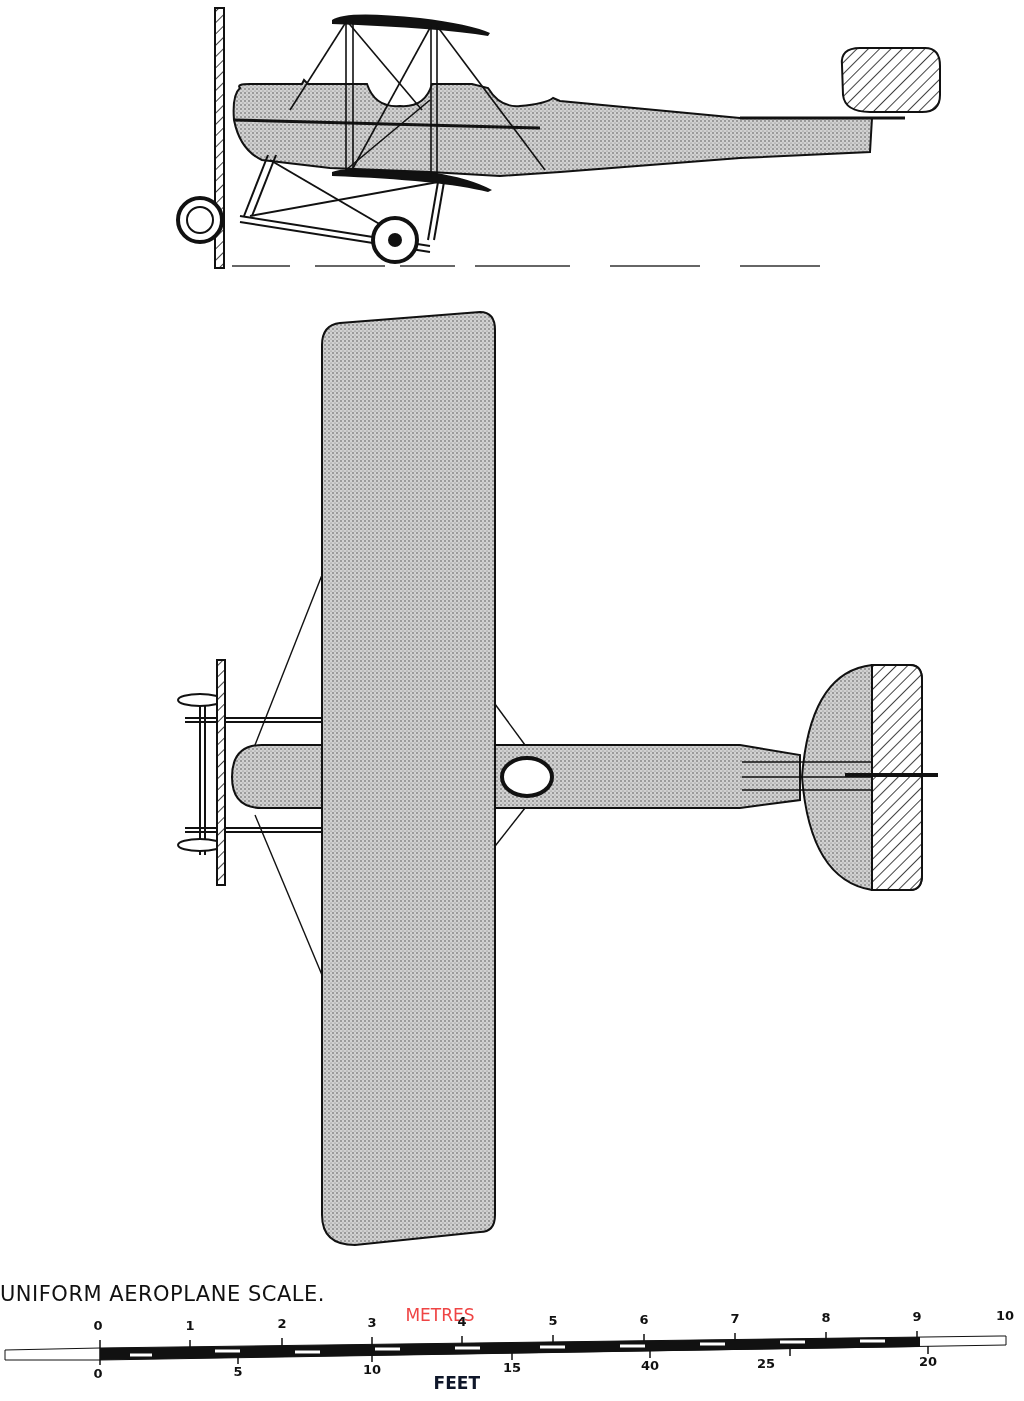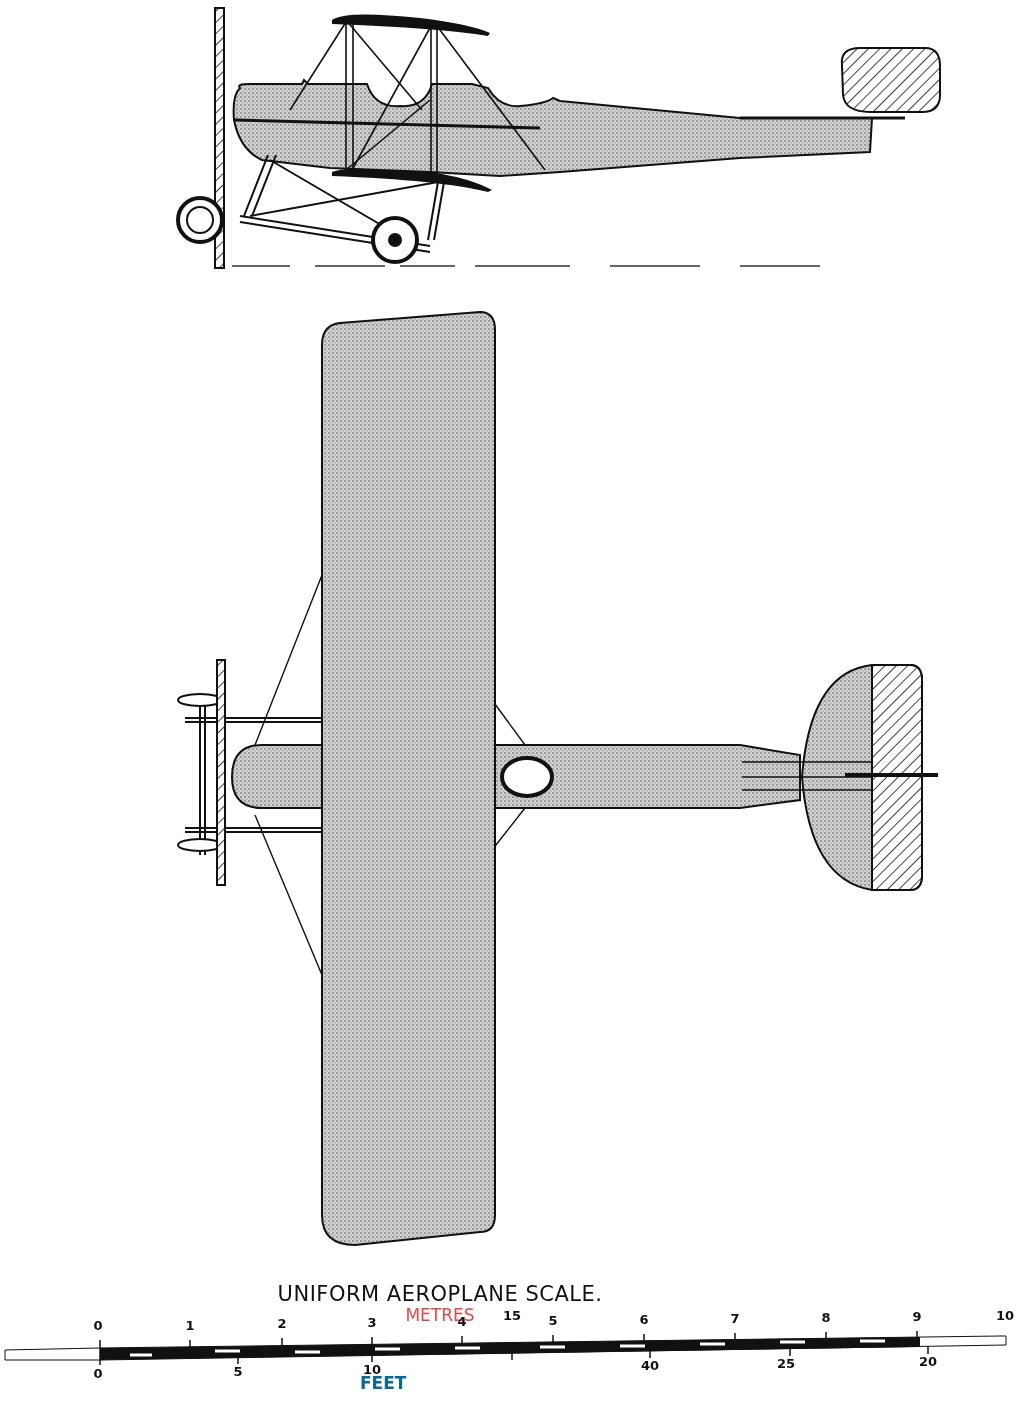--- a/index.html
+++ b/index.html
@@ -1,20 +1,20 @@
 <!DOCTYPE html>
 <html><head>
 <meta charset="utf-8">
 <style>
   html, body { margin: 0; padding: 0; background: #ffffff; }
   body { width: 1024px; height: 1401px; position: relative; overflow: hidden; font-family: "DejaVu Sans", sans-serif; }
   #drawing { position: absolute; left: 0; top: 0; width: 1024px; height: 1401px; }
-  .scale-title { position: absolute; left: 0; width: 880px; text-align: center; top: 1282px; font-size: 21px; letter-spacing: 0.5px; color: #111; font-family: "DejaVu Sans", sans-serif; }
+  .scale-title { position: absolute; left: 0; width: 880px; top: 1282px; font-size: 21px; letter-spacing: 0.5px; color: #111; font-family: "DejaVu Sans", sans-serif; }
   .metres-label { position: absolute; left: 0; width: 880px; text-align: center; top: 1305px; font-size: 17px; color: #ef4444; }
-  .feet-label { position: absolute; left: 360px; width: 120px; text-align: left; top: 1373px; font-size: 17px; font-weight: bold; color: #0369a1; }
+  .feet-label { position: absolute; left: 360px; width: 120px; text-align: right; top: 1373px; font-size: 17px; font-weight: bold; color: #0f172a; }
   .tick-label { position: absolute; font-size: 13px; font-weight: bold; color: #111; transform: translateX(-50%); }
 </style>
 </head>
 <body>
 
 <svg id="drawing" viewBox="0 0 1024 1401" xmlns="http://www.w3.org/2000/svg">
   <defs>
     <pattern id="stipple" width="4" height="4" patternUnits="userSpaceOnUse">
       <rect width="4" height="4" fill="#d2d2d2"></rect>
       <circle cx="1" cy="1" r="0.8" fill="#555"></circle>
@@ -166,17 +166,17 @@
   <span class="tick-label" style="left:735px;top:1311px">7</span>
   <span class="tick-label" style="left:826px;top:1310px">8</span>
   <span class="tick-label" style="left:917px;top:1309px">9</span>
   <span class="tick-label" style="left:1005px;top:1308px">10</span>
 </div>
 
 <div>
   <span class="tick-label" style="left:98px;top:1366px">0</span>
   <span class="tick-label" style="left:238px;top:1364px">5</span>
   <span class="tick-label" style="left:372px;top:1362px">10</span>
-  <span class="tick-label" style="left:512px;top:1308px">15</span>
+  <span class="tick-label" style="left:512px;top:1360px">15</span>
   <span class="tick-label" style="left:650px;top:1358px">40</span>
-  <span class="tick-label" style="left:786px;top:1356px">25</span>
+  <span class="tick-label" style="left:766px;top:1356px">25</span>
   <span class="tick-label" style="left:928px;top:1354px">20</span>
 </div>
 
 </body></html>

